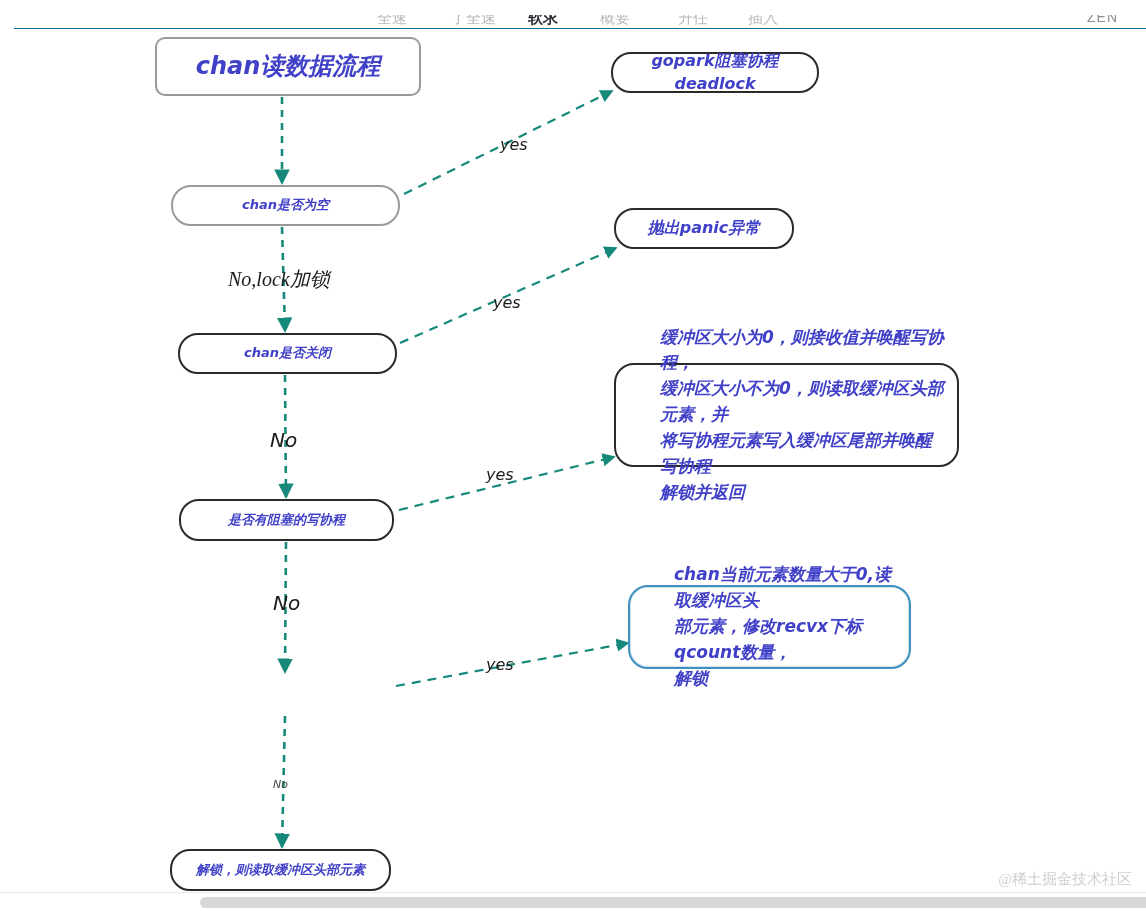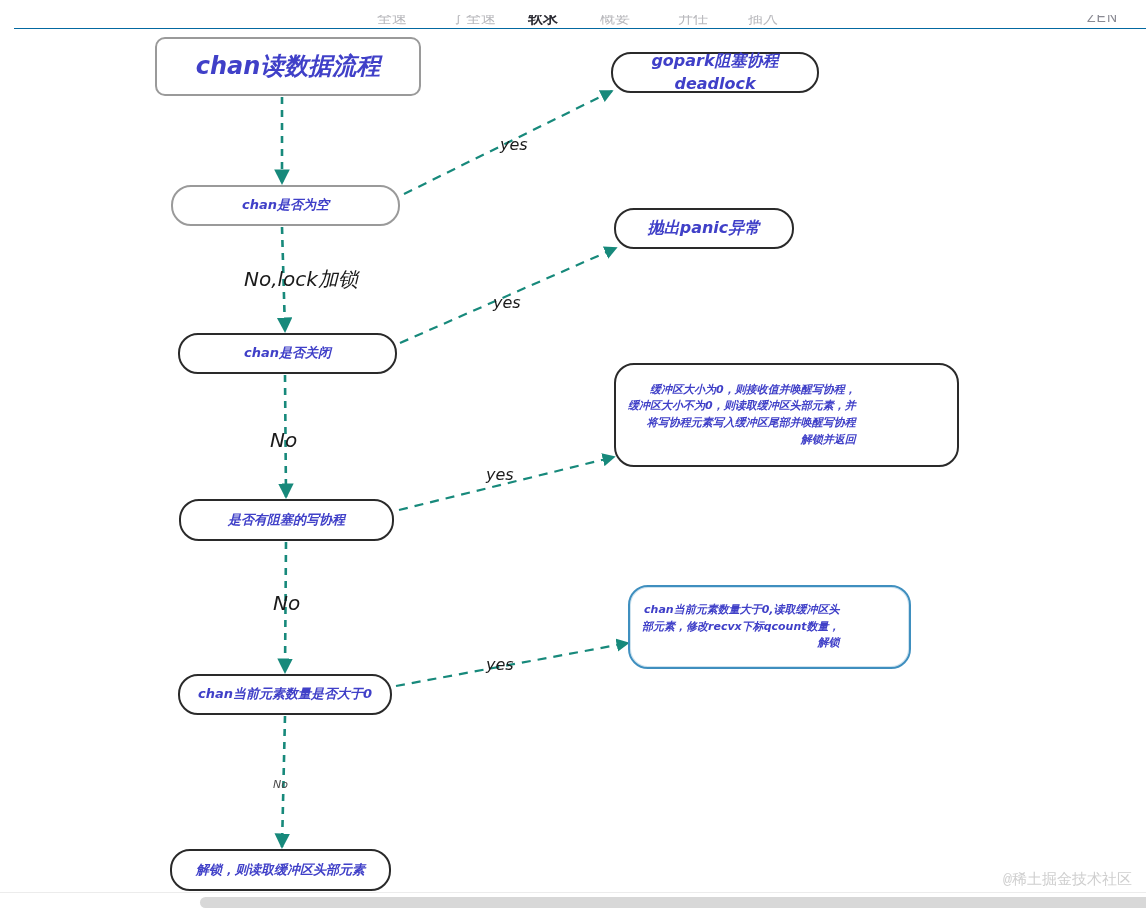--- a/index.html
+++ b/index.html
@@ -42,37 +42,37 @@
   .node.b-grey{border:2px solid #9a9a9a;}
   .node.b-dark{border:2.5px solid #2a2a2a;}
   .node.b-blue{border:2px solid #3f8fbf;box-shadow:0 0 0 1px #cfe3ef inset;}
 
   .node.title{border-radius:10px;}
   .node.title .txt{font-size:24px;}
 
   .node.left .txt{font-size:13px;}
   .node.right .txt{font-size:16px;}
   .node.multiline{justify-content:flex-start;align-items:center;padding:6px 12px;}
-  .node.multiline .txt{text-align:right;font-size:11px;line-height:1.52;}
+  .node.multiline .txt{text-align:left;font-size:17px;line-height:1.52;margin-left:32px;}
 
   
   .elabel{
     position:absolute;z-index:4;
     font-family:"DejaVu Sans","Liberation Sans",sans-serif;
     font-style:italic;color:#1a1a1a;white-space:nowrap;
   }
   .elabel.no-big{font-size:20px;}
   .elabel.no-lock{font-size:20px;}
   .elabel.no-small{font-size:11px;color:#4a4a4a;}
   .elabel.yes{font-size:16px;}
 
   
   #watermark{
     position:absolute;right:14px;bottom:22px;z-index:6;
-    font-family:Liberation Mono, monospace;
+    font-family:Liberation Serif, serif;
     font-size:15px;color:#cfcfcf;white-space:nowrap;
   }
   #scrollbar-track{
     position:absolute;left:0;bottom:0;width:1146px;height:18px;
     background:#ffffff;border-top:1px solid #ececec;z-index:7;
   }
   #scrollbar-thumb{
     position:absolute;left:200px;bottom:3px;width:1110px;height:11px;
     background:#d8d8d8;border-radius:6px;z-index:8;
   }
@@ -124,23 +124,20 @@
   </div>
 
   <div class="node left b-dark" style="left:178px;top:320px;width:219px;height:41px;">
     <span class="txt">chan是否关闭</span>
   </div>
 
   <div class="node left b-dark" style="left:179px;top:486px;width:215px;height:42px;">
     <span class="txt">是否有阻塞的写协程</span>
   </div>
 
-  <div class="node left b-dark" style="left:178px;top:661px;width:214px;height:41px;">
-    <span class="txt">chan当前元素数量是否大于0</span>
-  </div>
 
   <div class="node left b-dark" style="left:170px;top:836px;width:221px;height:42px;">
     <span class="txt">解锁，则读取缓冲区头部元素</span>
   </div>
 
   <div class="node right b-dark" style="left:611px;top:39px;width:208px;height:41px;">
     <span class="txt">gopark阻塞协程 deadlock</span>
   </div>
 
   <div class="node right b-dark" style="left:614px;top:195px;width:180px;height:41px;">
@@ -158,21 +155,21 @@
     <span class="txt">chan当前元素数量大于0,读取缓冲区头
 部元素，修改recvx下标qcount数量，
 解锁</span>
   </div>
 
   <div class="elabel yes" style="left:500px;top:122px;">yes</div>
   <div class="elabel yes" style="left:493px;top:280px;">yes</div>
   <div class="elabel yes" style="left:486px;top:452px;">yes</div>
   <div class="elabel yes" style="left:486px;top:642px;">yes</div>
 
-  <div class="elabel no-lock" style="left:244px;top:253px;">No,lock加锁</div>
+  <div class="elabel no-lock" style="left:228px;top:253px;font-family:Liberation Serif, serif;">No,lock加锁</div>
   <div class="elabel no-big" style="left:270px;top:415px;">No</div>
   <div class="elabel no-big" style="left:273px;top:578px;">No</div>
   <div class="elabel no-small" style="left:273px;top:765px;">No</div>
 
 </div>
 
 <div id="watermark">@稀土掘金技术社区</div>
 
 <div id="scrollbar-track"></div>
 <div id="scrollbar-thumb"></div>

